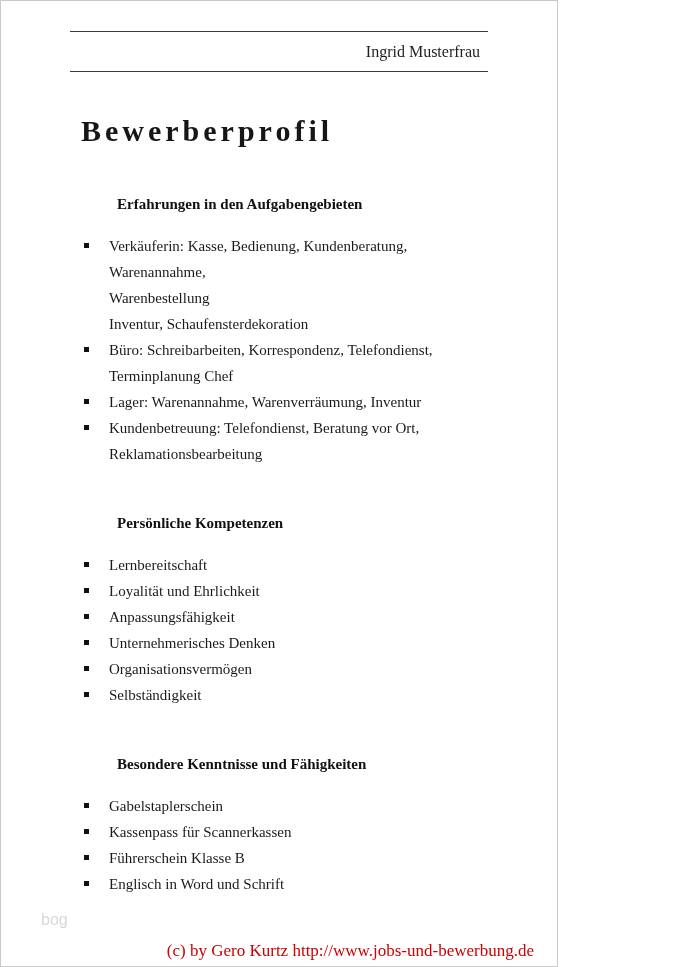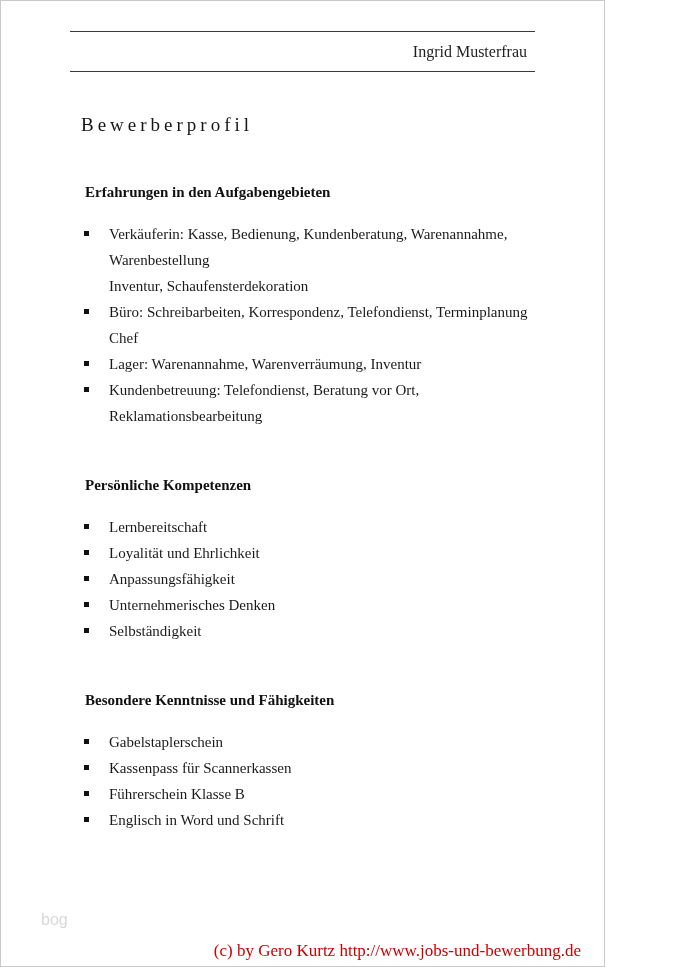--- a/index.html
+++ b/index.html
@@ -3,21 +3,21 @@
 <meta charset="utf-8">
 <style>
   * { margin: 0; padding: 0; box-sizing: border-box; }
   html, body { background: #ffffff; }
   body {
     font-family: "Liberation Serif", serif;
     color: #1a1a1a;
   }
   .page {
     position: relative;
-    width: 605px;
+    width: 558px;
     height: 967px;
     background: #ffffff;
     border: 1px solid #c9c9c9;
     overflow: hidden;
   }
   .rule {
     margin: 0 69px;
     border-top: 1px solid #3a3a3a;
     height: 0;
   }
@@ -25,28 +25,28 @@
   .header-name {
     margin: 0 77px 0 69px;
     height: 39px;
     line-height: 39px;
     text-align: right;
     font-size: 16px;
     color: #1f1f1f;
   }
   .doc-title {
     margin: 42px 0 0 80px;
-    font-size: 19px;
-    font-weight: normal;
+    font-size: 30px;
+    font-weight: bold;
     letter-spacing: 4px;
     color: #161616;
   }
   .sec { margin-top: 48px; }
   .sec-heading {
-    margin-left: 84px;
+    margin-left: 116px;
     font-size: 15px;
     font-weight: bold;
     color: #111111;
   }
   .bullet-list {
     list-style: none;
     margin: 20px 0 0 0;
     padding: 0;
   }
   .bullet-row {
@@ -140,20 +140,24 @@
       <li class="bullet-row">
         <span class="bullet"></span>
         <span class="item-text">Anpassungsfähigkeit</span>
       </li>
       <li class="bullet-row">
         <span class="bullet"></span>
         <span class="item-text">Unternehmerisches Denken</span>
       </li>
       <li class="bullet-row">
         <span class="bullet"></span>
+        <span class="item-text">Organisationsvermögen</span>
+      </li>
+      <li class="bullet-row">
+        <span class="bullet"></span>
         <span class="item-text">Selbständigkeit</span>
       </li>
     </ul>
   </section>
 
   <section class="sec">
     <h2 class="sec-heading">Besondere Kenntnisse und Fähigkeiten</h2>
     <ul class="bullet-list">
       <li class="bullet-row">
         <span class="bullet"></span>

